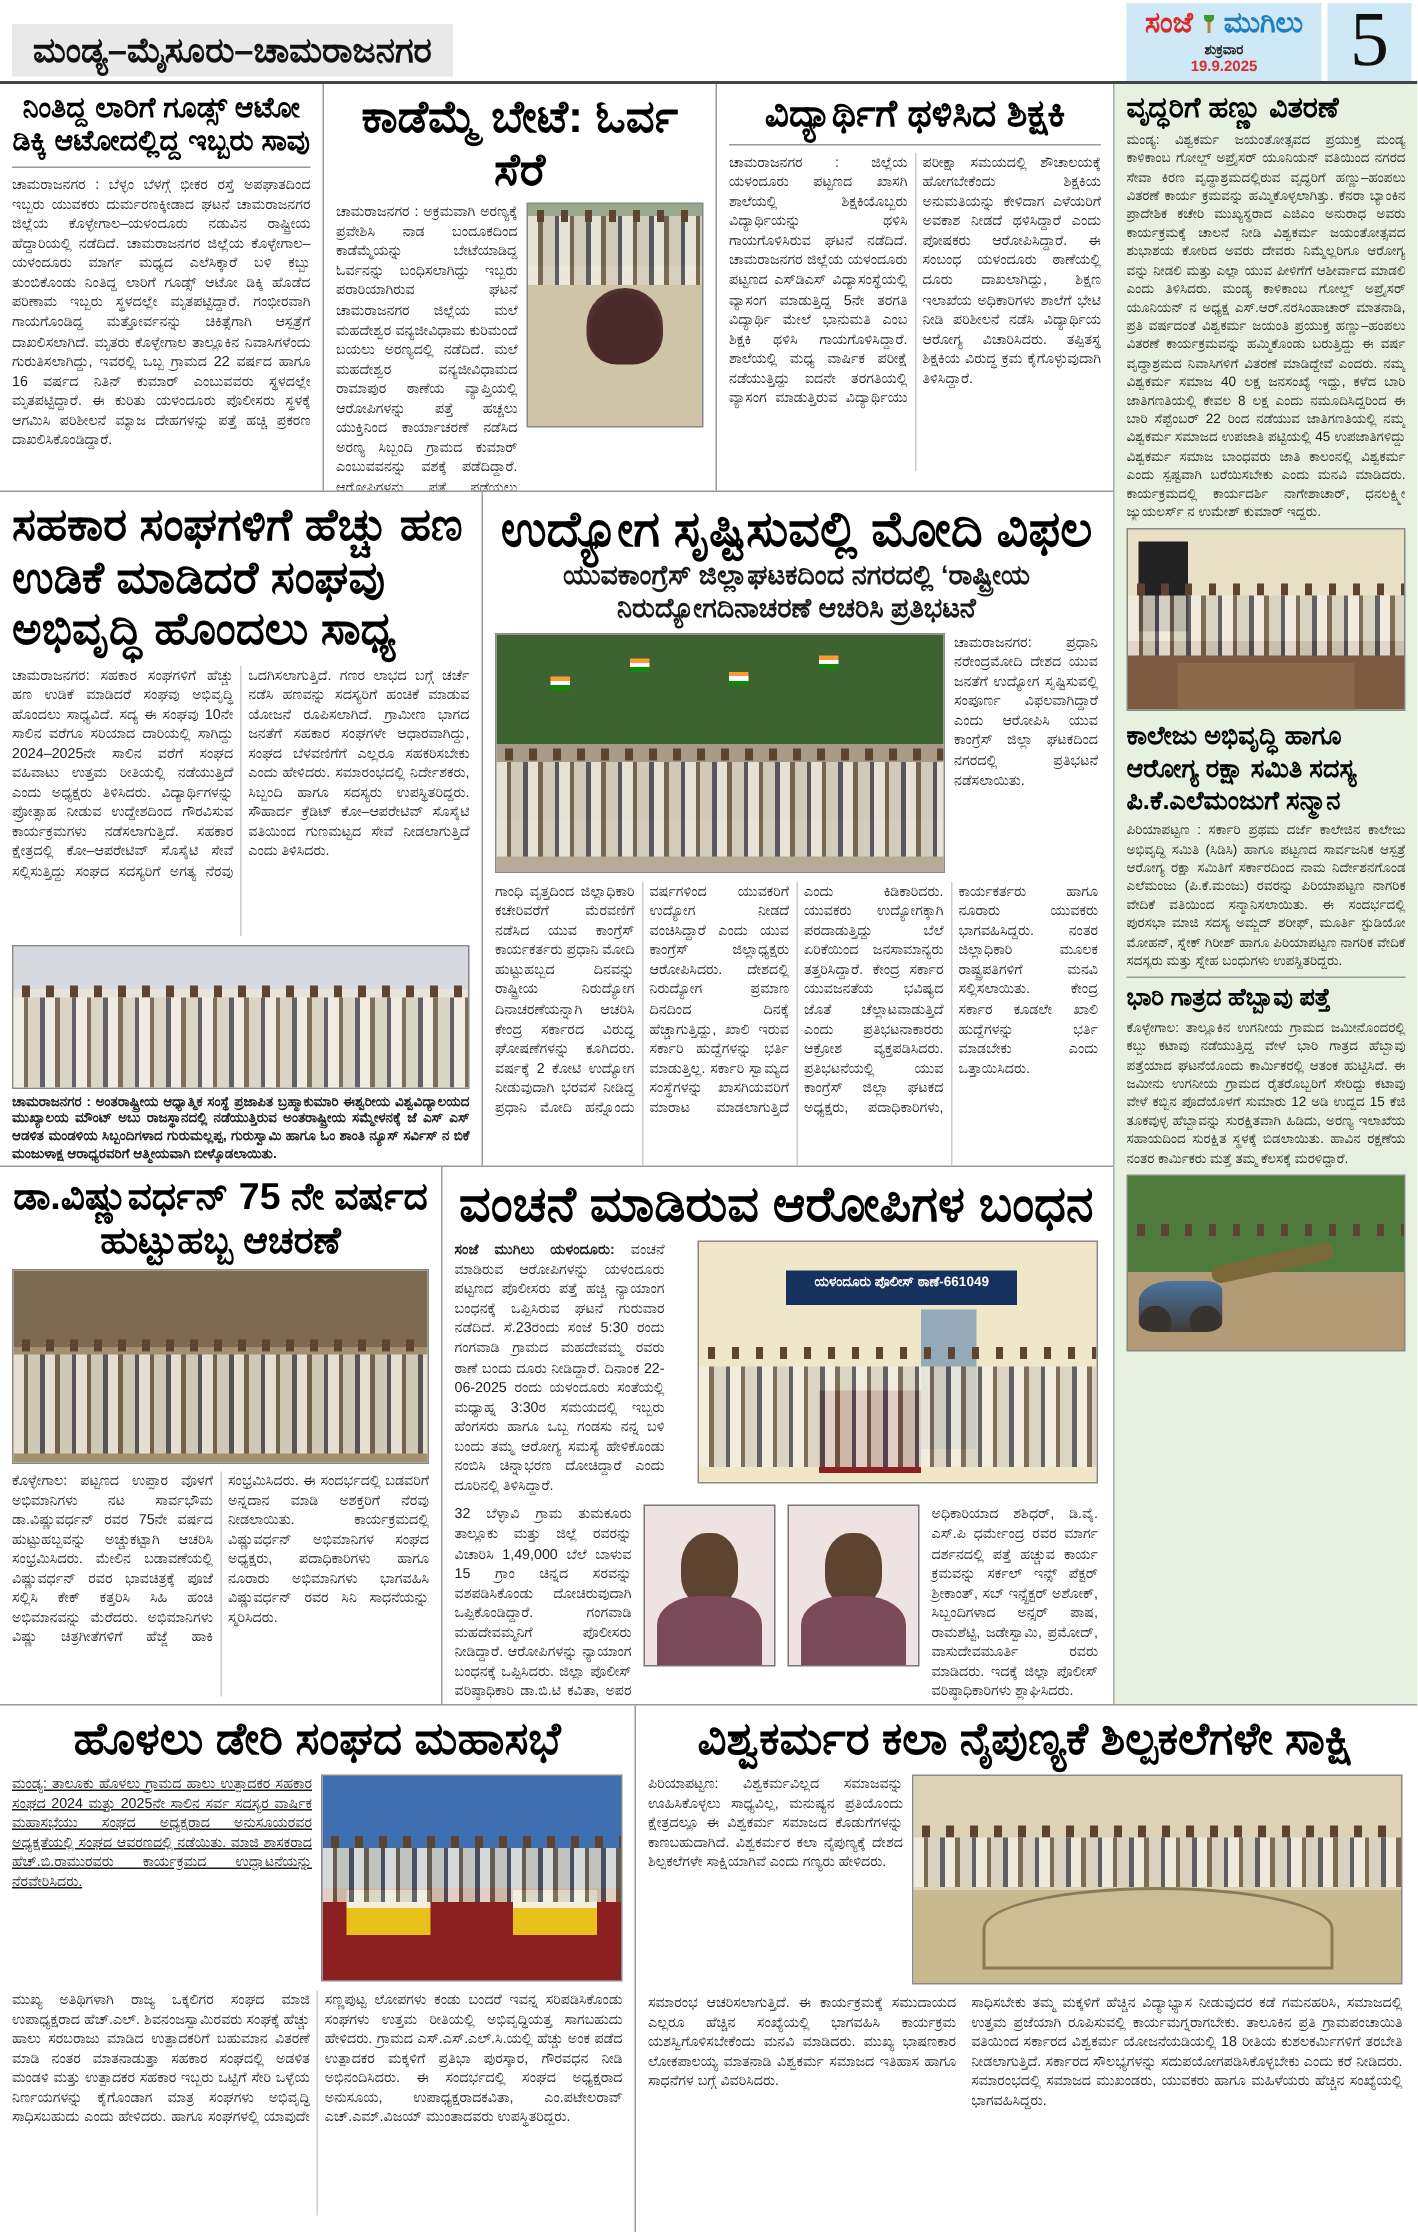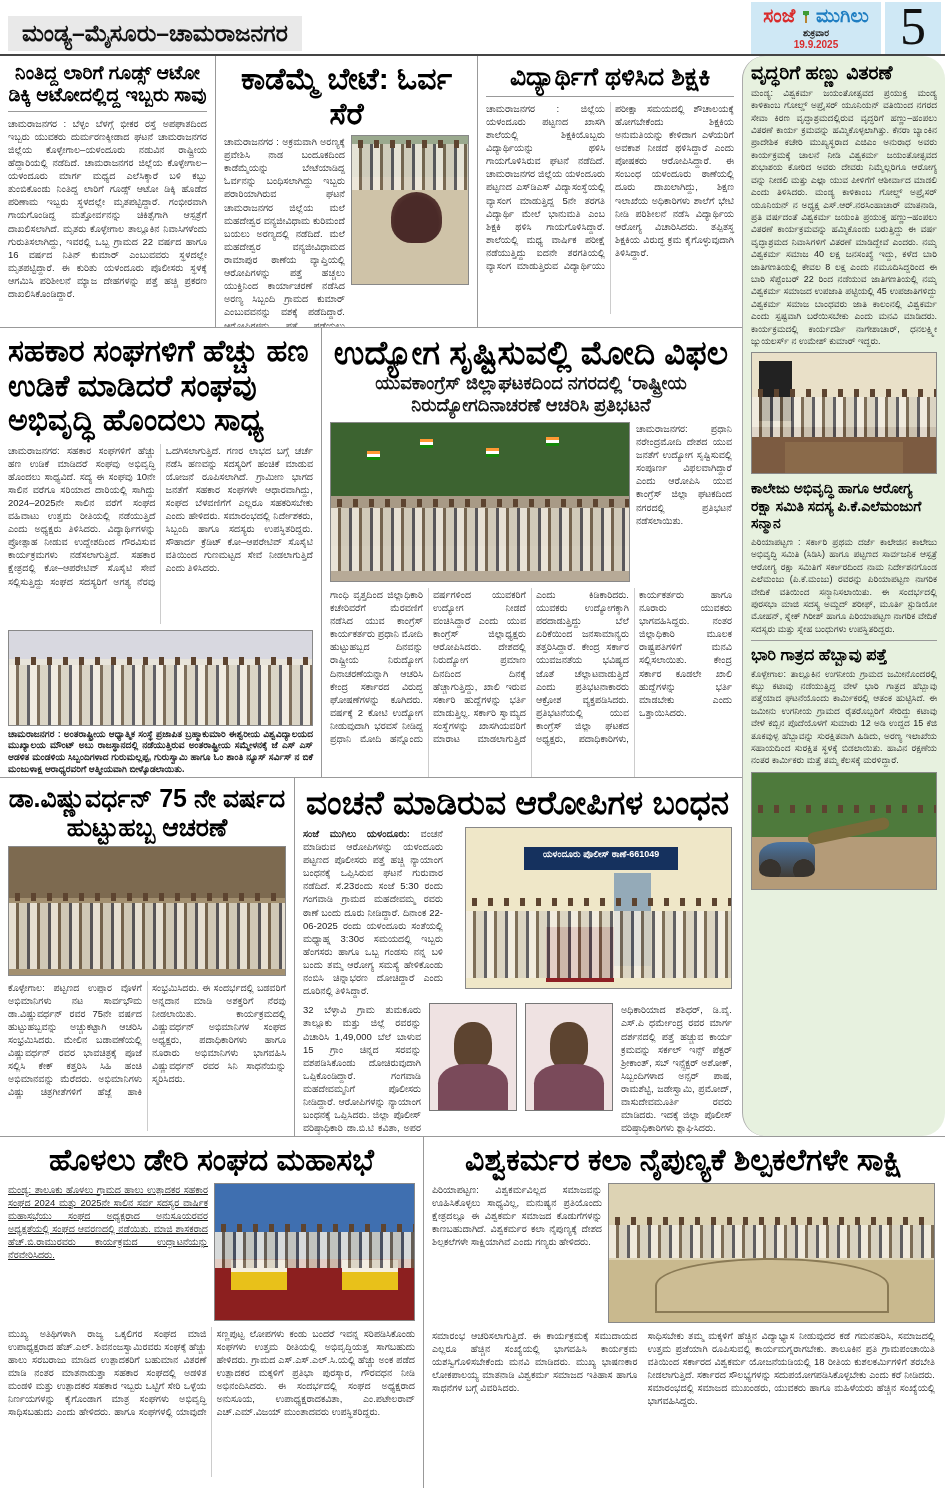--- a/index.html
+++ b/index.html
@@ -15,21 +15,21 @@
   .logo-red { color:#d92b2b;text-align:center; }
   .logo-blue { color:#1f7ec2; }
   .palm { display:inline-block; width:10px; height:12px; background:radial-gradient(circle at 50% 20%, #3f9b35 45%, transparent 46%), linear-gradient(#b78430,#b78430); background-size:10px 7px,2px 12px; background-position:0 0,4px 2px; background-repeat:no-repeat; vertical-align:middle; }
   .logo-day { font-size:9px; color:#222; margin-top:3px; font-weight:bold; }
   .logo-date { font-size:10px; color:#d92b2b; font-weight:bold;text-align:center; }
   .page-num { position:absolute; right:4px; top:2px; width:56px; height:52px; background:#cfe8f5; text-align:center; font-family:"Liberation Serif","DejaVu Serif",serif; font-size:52px; line-height:50px; color:#111; }
 
   
   .mainrow { display:flex; height:1080px; }
   .left-main { width:742px; }
-  .rail { width:203px; background:#e7f1df; border-left:1px solid #aaa; padding:6px 8px;border-radius:23px; }
+  .rail { width:203px; background:#e7f1df; border-left:1px solid #aaa; padding:6px 8px; }
   .row1 { display:flex; height:272px; border-bottom:1px solid #999; }
   .row2 { display:flex; height:450px; border-bottom:1px solid #999; }
   .row3 { display:flex; height:358px; }
   .row4 { display:flex; height:352px; border-top:1px solid #999; }
   .art { padding:6px 8px; overflow:hidden; }
   .vline { border-right:1px solid #999; }
 
   .hl { font-weight:bold; color:#000; text-align:center; line-height:1.15; }
   .dateline { font-weight:bold; }
   .body-txt { font-size:9.5px; line-height:1.38; text-align:justify; color:#1c1c1c; }
@@ -195,21 +195,21 @@
 
     <div class="rail">
       <div class="hl h-sm">ವೃದ್ಧರಿಗೆ ಹಣ್ಣು ವಿತರಣೆ</div>
       <div class="body-txt" style="margin-top:3px; max-height:372px; overflow:hidden">ಮಂಡ್ಯ: ವಿಶ್ವಕರ್ಮ ಜಯಂತೋತ್ಸವದ ಪ್ರಯುಕ್ತ ಮಂಡ್ಯ ಕಾಳಿಕಾಂಬ ಗೋಲ್ಡ್ ಅಪ್ರೈಸರ್ ಯೂನಿಯನ್ ವತಿಯಿಂದ ನಗರದ ಸೇವಾ ಕಿರಣ ವೃದ್ಧಾಶ್ರಮದಲ್ಲಿರುವ ವೃದ್ಧರಿಗೆ ಹಣ್ಣು–ಹಂಪಲು ವಿತರಣೆ ಕಾರ್ಯ ಕ್ರಮವನ್ನು ಹಮ್ಮಿಕೊಳ್ಳಲಾಗಿತ್ತು. ಕೆನರಾ ಬ್ಯಾಂಕಿನ ಪ್ರಾದೇಶಿಕ ಕಚೇರಿ ಮುಖ್ಯಸ್ಥರಾದ ಎಜಿಎಂ ಅನುರಾಧ ಅವರು ಕಾರ್ಯಕ್ರಮಕ್ಕೆ ಚಾಲನೆ ನೀಡಿ ವಿಶ್ವಕರ್ಮ ಜಯಂತೋತ್ಸವದ ಶುಭಾಶಯ ಕೋರಿದ ಅವರು ದೇವರು ನಿಮ್ಮೆಲ್ಲರಿಗೂ ಆರೋಗ್ಯ ವನ್ನು ನೀಡಲಿ ಮತ್ತು ಎಲ್ಲಾ ಯುವ ಪೀಳಿಗೆಗೆ ಆಶೀರ್ವಾದ ಮಾಡಲಿ ಎಂದು ತಿಳಿಸಿದರು. ಮಂಡ್ಯ ಕಾಳಿಕಾಂಬ ಗೋಲ್ಡ್ ಅಪ್ರೈಸರ್ ಯೂನಿಯನ್ ನ ಅಧ್ಯಕ್ಷ ಎಸ್.ಆರ್.ನರಸಿಂಹಾಚಾರ್ ಮಾತನಾಡಿ, ಪ್ರತಿ ವರ್ಷದಂತೆ ವಿಶ್ವಕರ್ಮ ಜಯಂತಿ ಪ್ರಯುಕ್ತ ಹಣ್ಣು–ಹಂಪಲು ವಿತರಣೆ ಕಾರ್ಯಕ್ರಮವನ್ನು ಹಮ್ಮಿಕೊಂಡು ಬರುತ್ತಿದ್ದು ಈ ವರ್ಷ ವೃದ್ಧಾಶ್ರಮದ ನಿವಾಸಿಗಳಿಗೆ ವಿತರಣೆ ಮಾಡಿದ್ದೇವೆ ಎಂದರು. ನಮ್ಮ ವಿಶ್ವಕರ್ಮ ಸಮಾಜ 40 ಲಕ್ಷ ಜನಸಂಖ್ಯೆ ಇದ್ದು, ಕಳೆದ ಬಾರಿ ಜಾತಿಗಣತಿಯಲ್ಲಿ ಕೇವಲ 8 ಲಕ್ಷ ಎಂದು ನಮೂದಿಸಿದ್ದರಿಂದ ಈ ಬಾರಿ ಸೆಪ್ಟೆಂಬರ್ 22 ರಿಂದ ನಡೆಯುವ ಜಾತಿಗಣತಿಯಲ್ಲಿ ನಮ್ಮ ವಿಶ್ವಕರ್ಮ ಸಮಾಜದ ಉಪಜಾತಿ ಪಟ್ಟಿಯಲ್ಲಿ 45 ಉಪಜಾತಿಗಳಿದ್ದು ವಿಶ್ವಕರ್ಮ ಸಮಾಜ ಬಾಂಧವರು ಜಾತಿ ಕಾಲಂನಲ್ಲಿ ವಿಶ್ವಕರ್ಮ ಎಂದು ಸ್ಪಷ್ಟವಾಗಿ ಬರೆಯಿಸಬೇಕು ಎಂದು ಮನವಿ ಮಾಡಿದರು. ಕಾರ್ಯಕ್ರಮದಲ್ಲಿ ಕಾರ್ಯದರ್ಶಿ ನಾಗೇಶಾಚಾರ್, ಧನಲಕ್ಷ್ಮೀ ಜ್ಯುಯಲರ್ಸ್ ನ ಉಮೇಶ್ ಕುಮಾರ್ ಇದ್ದರು.</div>
       <div class="ph ph-fruit" style="width:100%; height:122px; margin-top:5px">
         <div class="poster"></div>
         <div class="heads" style="top:30%"></div>
         <div class="crowd" style="top:36%; height:34%"></div>
         <div class="tbl"></div>
       </div>
-      <div class="hl" style="font-size:14px; margin-top:6px; line-height:1.25">ಕಾಲೇಜು ಅಭಿವೃದ್ಧಿ ಹಾಗೂ ಆರೋಗ್ಯ ರಕ್ಷಾ ಸಮಿತಿ ಸದಸ್ಯ ಪಿ.ಕೆ.ಎಲೆಮಂಜುಗೆ ಸನ್ಮಾನ</div>
+      <div class="hl" style="font-size:17px; margin-top:6px; line-height:1.25">ಕಾಲೇಜು ಅಭಿವೃದ್ಧಿ ಹಾಗೂ ಆರೋಗ್ಯ ರಕ್ಷಾ ಸಮಿತಿ ಸದಸ್ಯ ಪಿ.ಕೆ.ಎಲೆಮಂಜುಗೆ ಸನ್ಮಾನ</div>
       <div class="body-txt" style="margin-top:3px; max-height:132px; overflow:hidden">ಪಿರಿಯಾಪಟ್ಟಣ : ಸರ್ಕಾರಿ ಪ್ರಥಮ ದರ್ಜೆ ಕಾಲೇಜಿನ ಕಾಲೇಜು ಅಭಿವೃದ್ಧಿ ಸಮಿತಿ (ಸಿಡಿಸಿ) ಹಾಗೂ ಪಟ್ಟಣದ ಸಾರ್ವಜನಿಕ ಆಸ್ಪತ್ರೆ ಆರೋಗ್ಯ ರಕ್ಷಾ ಸಮಿತಿಗೆ ಸರ್ಕಾರದಿಂದ ನಾಮ ನಿರ್ದೇಶನಗೊಂಡ ಎಲೆಮಂಜು (ಪಿ.ಕೆ.ಮಂಜು) ರವರನ್ನು ಪಿರಿಯಾಪಟ್ಟಣ ನಾಗರಿಕ ವೇದಿಕೆ ವತಿಯಿಂದ ಸನ್ಮಾನಿಸಲಾಯಿತು. ಈ ಸಂದರ್ಭದಲ್ಲಿ ಪುರಸಭಾ ಮಾಜಿ ಸದಸ್ಯ ಅಮ್ಜದ್ ಶರೀಫ್, ಮೂರ್ತಿ ಸ್ಟುಡಿಯೋ ಮೋಹನ್, ಸ್ನೇಕ್ ಗಿರೀಶ್ ಹಾಗೂ ಪಿರಿಯಾಪಟ್ಟಣ ನಾಗರಿಕ ವೇದಿಕೆ ಸದಸ್ಯರು ಮತ್ತು ಸ್ನೇಹ ಬಂಧುಗಳು ಉಪಸ್ಥಿತರಿದ್ದರು.</div>
       <hr class="thin">
       <div class="hl" style="font-size:16px">ಭಾರಿ ಗಾತ್ರದ ಹೆಬ್ಬಾವು ಪತ್ತೆ</div>
       <div class="body-txt" style="margin-top:3px; max-height:142px; overflow:hidden">ಕೊಳ್ಳೇಗಾಲ: ತಾಲ್ಲೂಕಿನ ಉಗನೀಯ ಗ್ರಾಮದ ಜಮೀನೊಂದರಲ್ಲಿ ಕಬ್ಬು ಕಟಾವು ನಡೆಯುತ್ತಿದ್ದ ವೇಳೆ ಭಾರಿ ಗಾತ್ರದ ಹೆಬ್ಬಾವು ಪತ್ತೆಯಾದ ಘಟನೆಯೊಂದು ಕಾರ್ಮಿಕರಲ್ಲಿ ಆತಂಕ ಹುಟ್ಟಿಸಿದೆ. ಈ ಜಮೀನು ಉಗನೀಯ ಗ್ರಾಮದ ರೈತರೊಬ್ಬರಿಗೆ ಸೇರಿದ್ದು ಕಟಾವು ವೇಳೆ ಕಬ್ಬಿನ ಪೊದೆಯೊಳಗೆ ಸುಮಾರು 12 ಅಡಿ ಉದ್ದದ 15 ಕೆಜಿ ತೂಕವುಳ್ಳ ಹೆಬ್ಬಾವನ್ನು ಸುರಕ್ಷಿತವಾಗಿ ಹಿಡಿದು, ಅರಣ್ಯ ಇಲಾಖೆಯ ಸಹಾಯದಿಂದ ಸುರಕ್ಷಿತ ಸ್ಥಳಕ್ಕೆ ಬಿಡಲಾಯಿತು. ಹಾವಿನ ರಕ್ಷಣೆಯ ನಂತರ ಕಾರ್ಮಿಕರು ಮತ್ತೆ ತಮ್ಮ ಕೆಲಸಕ್ಕೆ ಮರಳಿದ್ದಾರೆ.</div>
       <div class="ph ph-python" style="width:100%; height:118px; margin-top:5px">
         <div class="bike"></div>
         <div class="snake"></div>
         <div class="heads" style="top:28%"></div>
       </div>
     </div>

